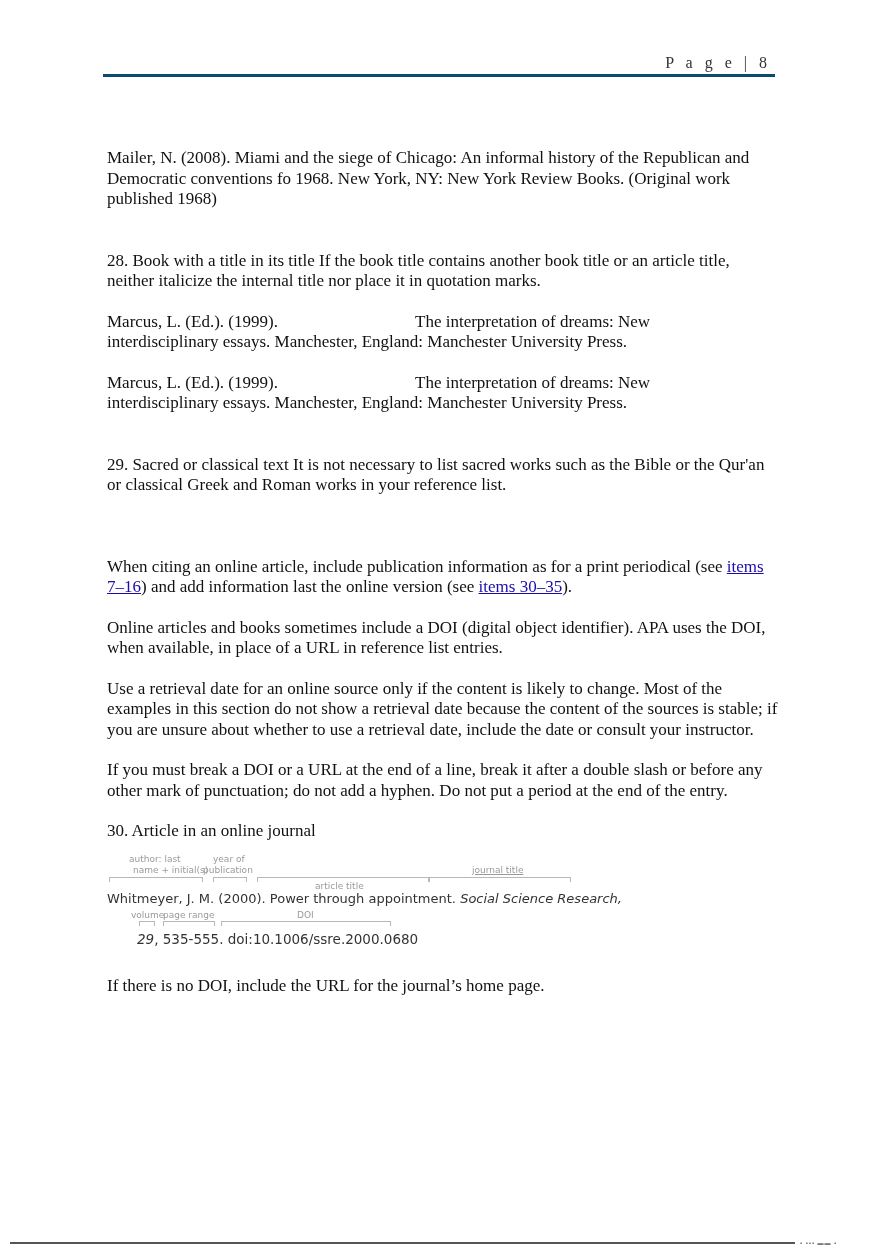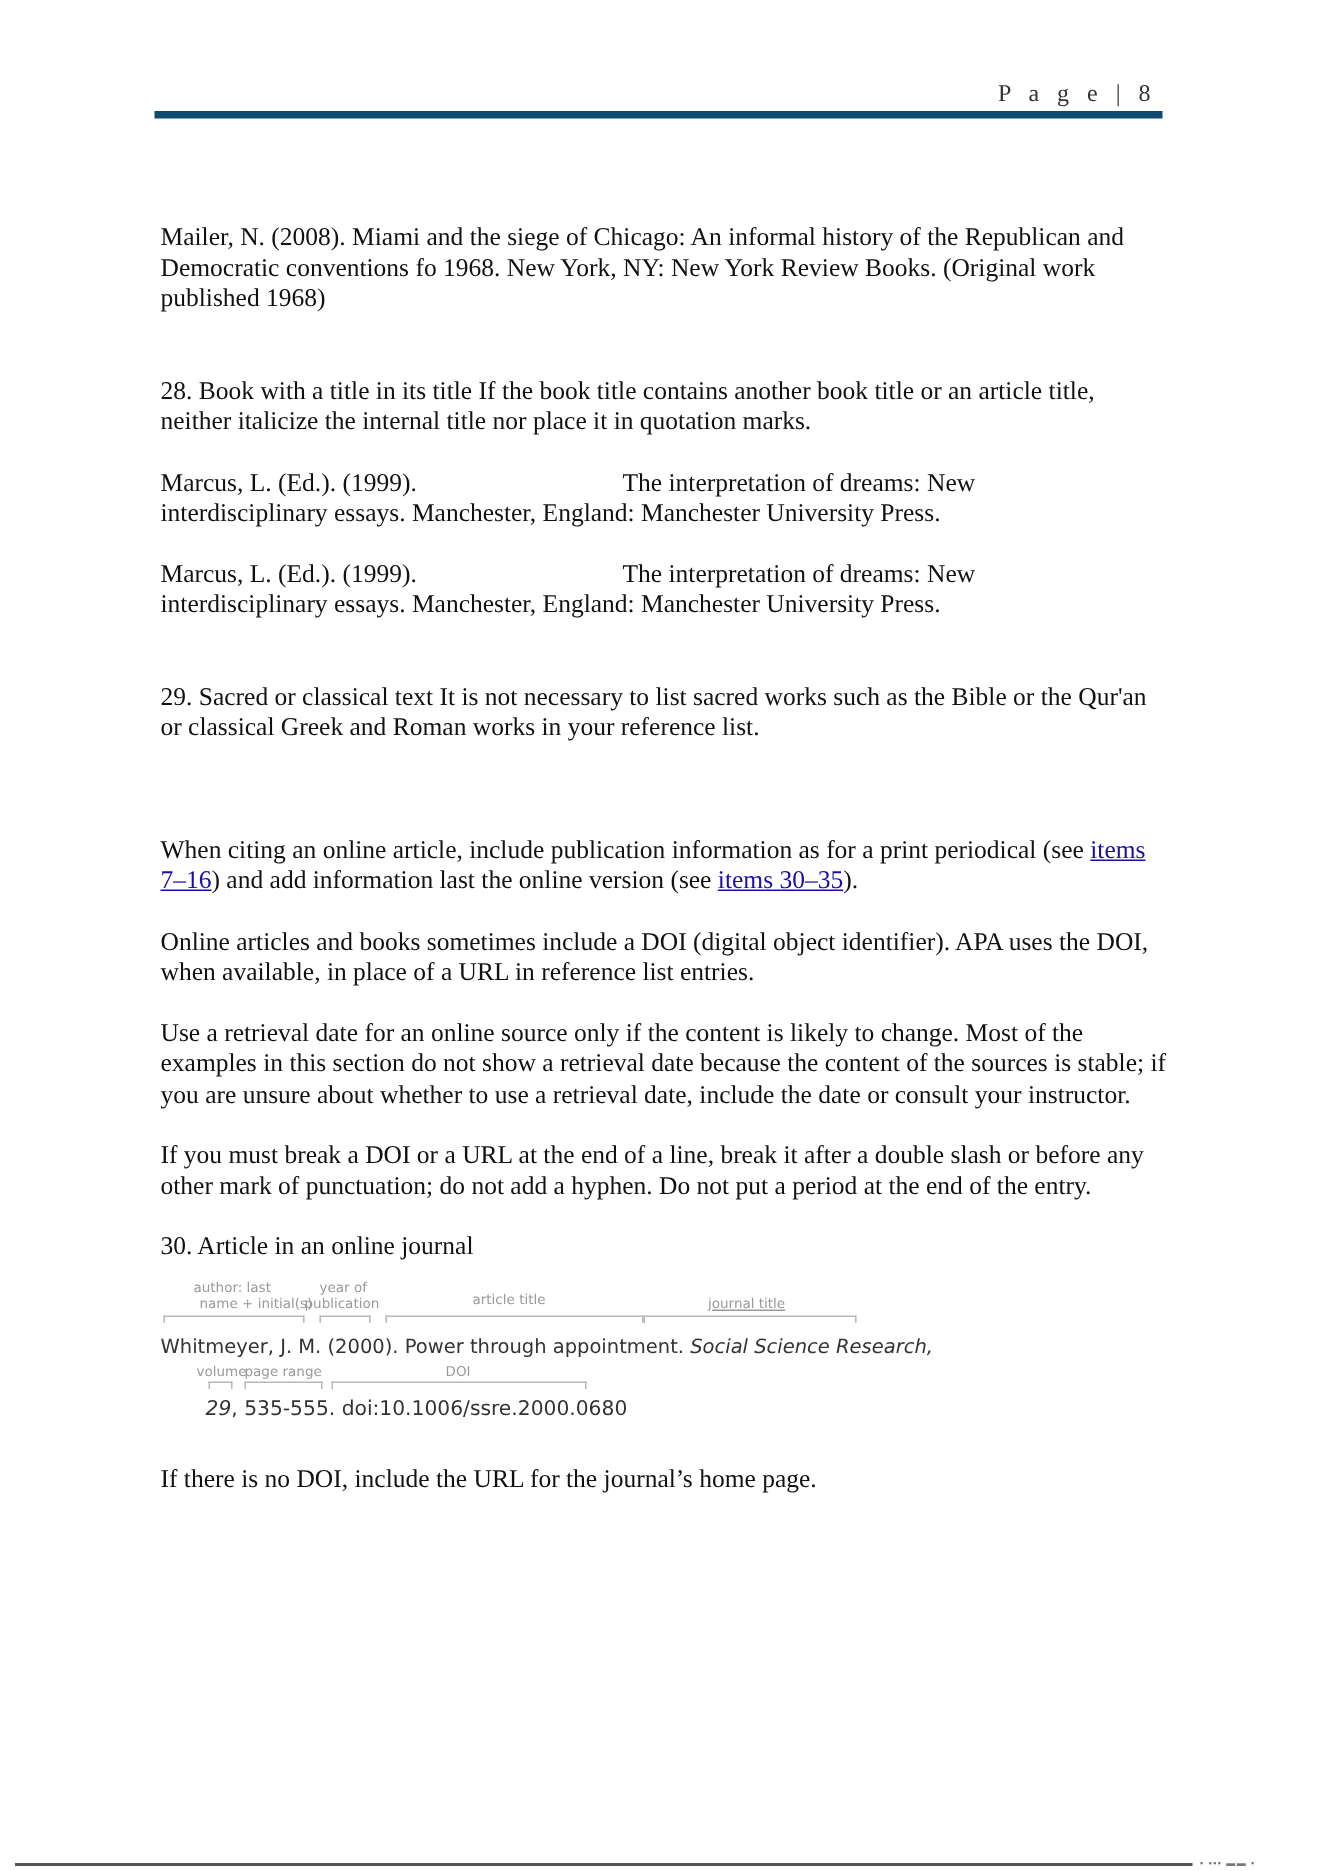--- a/index.html
+++ b/index.html
@@ -1,19 +1,19 @@
 <!DOCTYPE html>
 <html><head>
 <meta charset="utf-8">
 <style>
   html, body { margin: 0; padding: 0; background: #ffffff; }
   body { width: 880px; height: 1247px; position: relative; overflow: hidden;
          font-family: "Liberation Serif", serif; color: #111; }
   .header { position: absolute; left: 103px; top: 52px; width: 672px; height: 22px;
-            border-bottom: 5px solid #0c4a6e; }
+            border-bottom: 3px solid #0c4a6e; }
   .page-num { position: absolute; right: 4px; top: 2px; font-size: 16px; letter-spacing: 4px; color: #333; }
   .content { position: absolute; left: 107px; top: 108px; width: 672px; font-size: 17px; line-height: 20.5px; margin-top: 40px; }
   p { margin: 0; }
   a { color: #1a0dab; text-decoration: underline; }
   .gap-small { height: 20px; }
   .gap-big { height: 41px; }
   .tabbed { display: inline-block; width: 308px; }
   .diagram { position: relative; width: 470px; height: 100px; margin-top: 12px;
              font-family: "DejaVu Sans", sans-serif; }
   .lbl { position: absolute; font-size: 9px; color: #9a9a9a; white-space: nowrap; line-height: 10px; }
@@ -51,21 +51,21 @@
   <div class="gap-small"></div>
   <p>If you must break a DOI or a URL at the end of a line, break it after a double slash or before any other mark of punctuation; do not add a hyphen. Do not put a period at the end of the entry.</p>
   <div class="gap-small"></div>
   <p>30. Article in an online journal</p>
 
   <div class="diagram">
     <span class="lbl" style="left:22px; top:0px;">author: last</span>
     <span class="lbl" style="left:10px; top:11px;padding-left:16px;">name + initial(s)</span>
     <span class="lbl" style="left:106px; top:0px;">year of</span>
     <span class="lbl" style="left:96px; top:11px;">publication</span>
-    <span class="lbl" style="left:208px; top:8px;">article title</span>
+    <span class="lbl" style="left:208px; top:27px;">article title</span>
     <span class="lbl" style="left:365px; top:11px;text-decoration:underline;">journal title</span>
     <div class="brk" style="left:2px; top:23px; width:92px;"></div>
     <div class="brk" style="left:106px; top:23px; width:32px;"></div>
     <div class="brk" style="left:150px; top:23px; width:170px;"></div>
     <div class="brk" style="left:322px; top:23px; width:140px;"></div>
     <div class="cite1"><span>Whitmeyer, J. M. (2000). Power through appointment. </span><span class="ital">Social Science Research,</span></div>
     <span class="lbl" style="left:24px; top:56px;">volume</span>
     <span class="lbl" style="left:56px; top:56px;">page range</span>
     <span class="lbl" style="left:190px; top:56px;">DOI</span>
     <div class="brk" style="left:32px; top:67px; width:14px;"></div>

